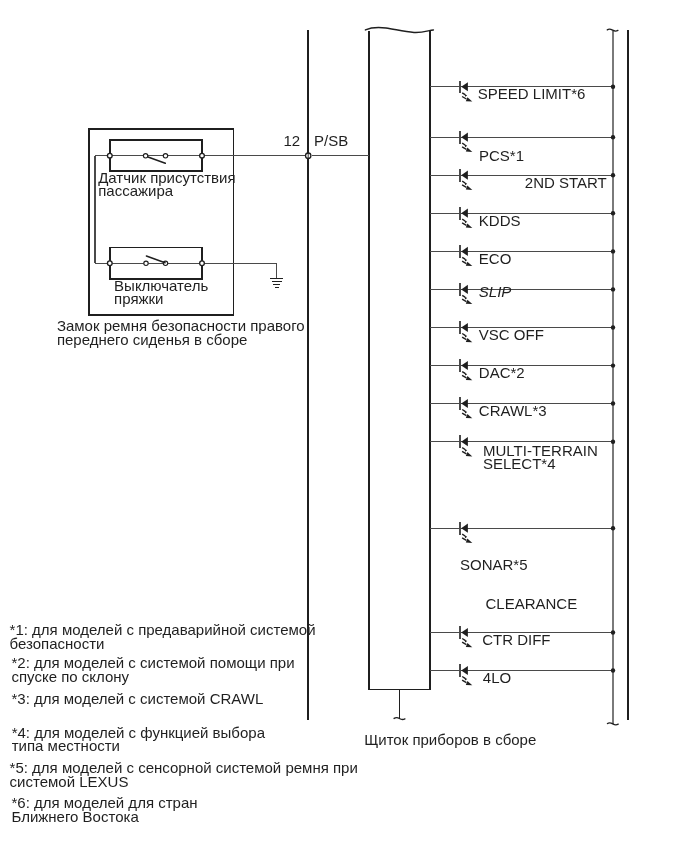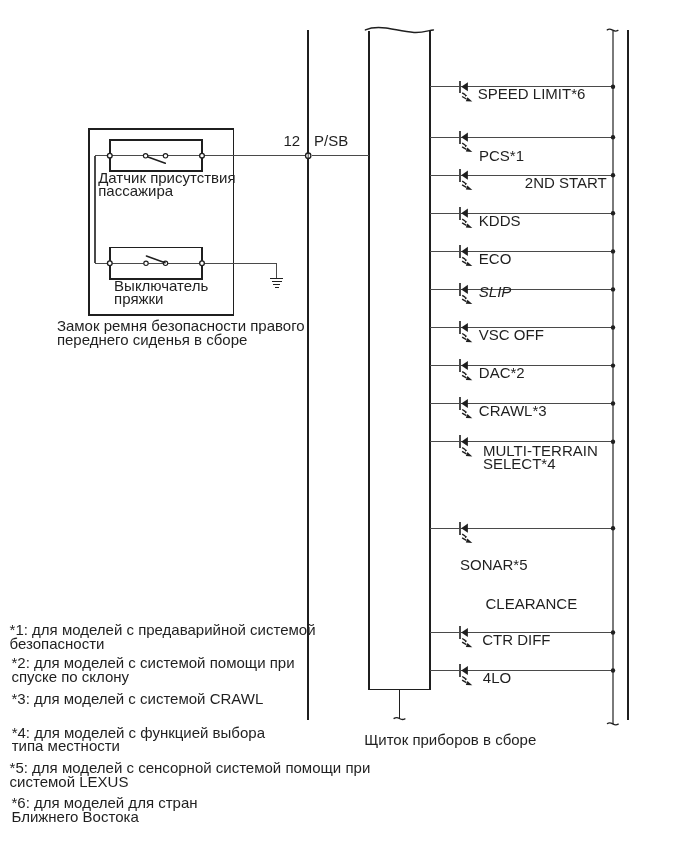--- a/index.html
+++ b/index.html
@@ -266,18 +266,18 @@
       <div class="txt" style="left: 56.9px; top: 320.3px;">Замок ремня безопасности правого</div>
       <div class="txt" style="left: 56.9px; top: 333.5px;">переднего сиденья в сборе</div>
       <div class="txt" style="left: 364.2px; top: 734.2px;">Щиток приборов в сборе</div>
       <div class="txt" style="left: 9.6px; top: 624.4px;">*1: для моделей с предаварийной системой</div>
       <div class="txt" style="left: 9.6px; top: 638px;">безопасности</div>
       <div class="txt" style="left: 11.5px; top: 657.4px;">*2: для моделей с системой помощи при</div>
       <div class="txt" style="left: 11.5px; top: 670.5px;">спуске по склону</div>
       <div class="txt" style="left: 11.5px; top: 693px; text-align: center;">*3: для моделей с системой CRAWL</div>
       <div class="txt" style="left: 11.7px; top: 727.1px;">*4: для моделей с функцией выбора</div>
       <div class="txt" style="left: 11.7px; top: 740.4px;">типа местности</div>
-      <div class="txt" style="left: 9.6px; top: 762.1px;">*5: для моделей с сенсорной системой помощи при</div>
+      <div class="txt" style="left: 9.6px; top: 762.1px;">*5: для моделей с сенсорной системой ремня при</div>
       <div class="txt" style="left: 9.6px; top: 775.6px;">системой LEXUS</div>
       <div class="txt" style="left: 11.5px; top: 796.6px;">*6: для моделей для стран</div>
       <div class="txt" style="left: 11.5px; top: 810.8px;">Ближнего Востока</div>
     </div>
 </div>
 
 </body></html>

